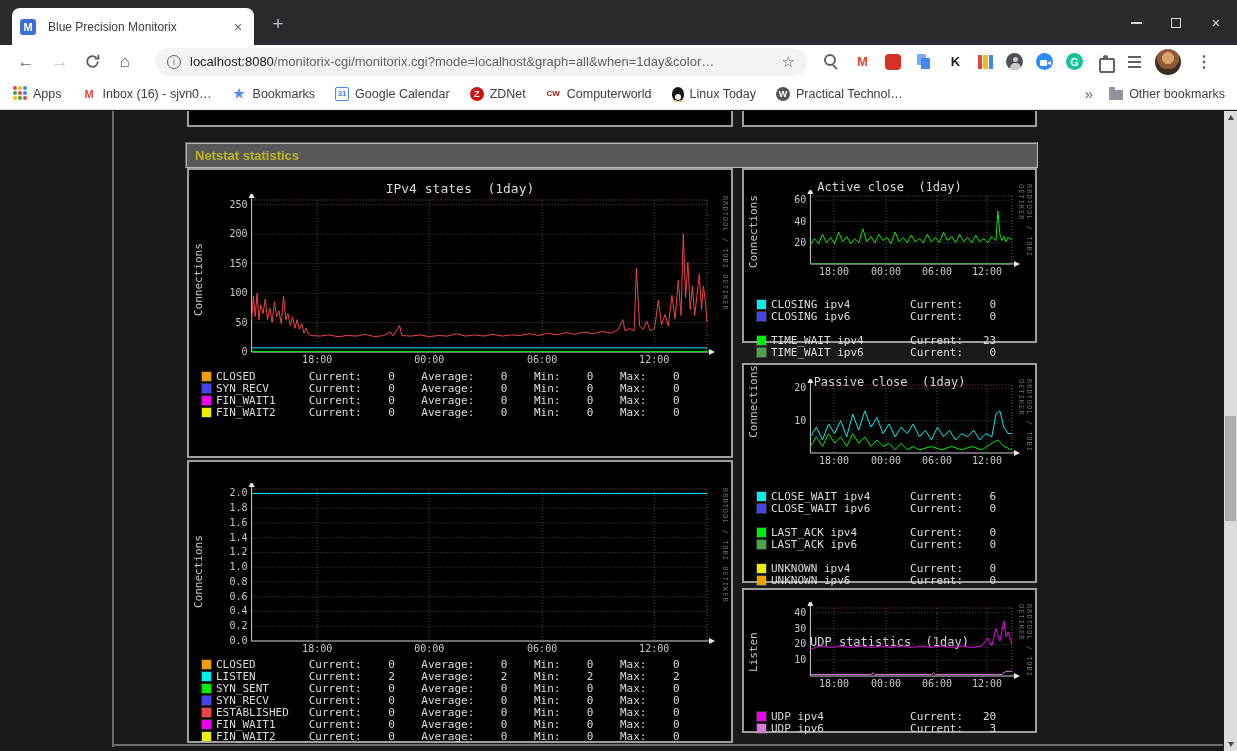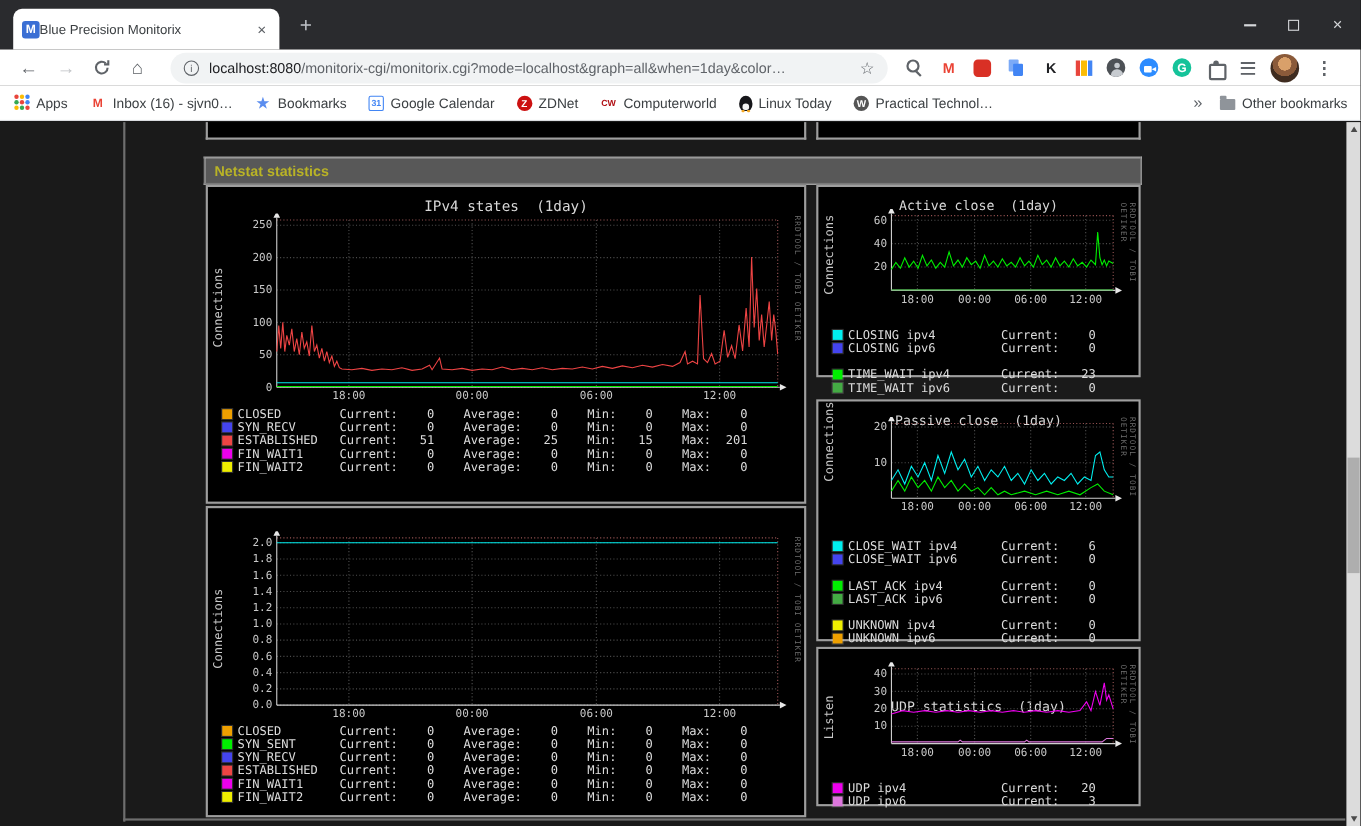--- a/index.html
+++ b/index.html
@@ -3,21 +3,21 @@
 <meta charset="utf-8">
 <style>
   *{margin:0;padding:0;box-sizing:border-box;}
   html,body{width:1237px;height:751px;overflow:hidden;background:#191919;font-family:"Liberation Sans",sans-serif;}
   .window{position:relative;width:1237px;height:751px;}
 
   
   .titlebar{position:absolute;top:0;left:0;right:0;height:45px;background:#2a2b2e;}
   .tab{position:absolute;left:12px;top:8px;width:242px;height:37px;background:#ffffff;border-radius:8px 8px 0 0;display:flex;align-items:center;padding:0 8px;}
   .favicon{width:16px;height:16px;flex:none;background:#3b6fd4;color:#fff;font-size:11px;font-weight:bold;border-radius:3px;display:flex;align-items:center;justify-content:center;}
-  .tab-title{margin-left:0;flex:1;font-size:12px;color:#3c4043;white-space:nowrap;overflow:hidden;}
+  .tab-title{margin-left:12px;flex:1;font-size:12px;color:#3c4043;white-space:nowrap;overflow:hidden;}
   .tab-close{color:#5f6368;font-size:14px;margin-left:4px;width:16px;text-align:center;cursor:default;}
   .newtab{position:absolute;left:266px;top:12px;width:24px;height:24px;color:#bdc1c6;font-size:19px;display:flex;align-items:center;justify-content:center;}
   .winbtns{position:absolute;right:14px;top:0;height:45px;display:flex;align-items:center;gap:26px;}
   .wc{color:#d5d7da;display:flex;align-items:center;justify-content:center;width:14px;height:14px;font-size:15px;}
   .wc-min i{display:block;width:11px;height:2px;background:#d5d7da;}
   .wc-max i{display:block;width:10px;height:10px;border:1.5px solid #d5d7da;}
 
   
   .navbar{position:absolute;top:45px;left:0;right:0;height:33px;background:#ffffff;display:flex;align-items:center;padding-left:16px;}
   .nav-ic{width:20px;text-align:center;font-size:17px;color:#5f6368;margin-right:14px;flex:none;}
@@ -275,24 +275,20 @@
             <polyline points="26.6,125.6 28.4,102.0 30.2,122.7 32.1,99.1 33.9,125.6 35.7,110.9 38.0,119.7 40.3,105.0 42.5,125.6 44.8,113.8 47.1,128.5 49.4,107.9 51.6,122.7 53.9,116.8 56.2,129.7 58.5,102.0 60.8,125.6 63.0,119.7 65.3,131.5 67.6,122.7 69.9,134.4 72.1,125.6 74.4,135.6 76.7,129.7 79.0,139.1 81.2,134.4 83.5,140.3 85.8,141.5 94.9,142.1 104.0,140.9 113.1,142.7 122.2,141.5 131.3,142.1 140.4,140.3 149.6,142.7 158.7,141.5 165.5,138.0 167.8,142.1 174.6,131.5 176.9,141.5 186.0,142.1 195.1,140.9 204.2,142.7 213.3,141.5 222.4,142.1 231.5,139.7 240.6,142.1 249.7,140.9 258.9,142.1 268.0,140.3 277.1,142.1 286.2,140.9 295.3,141.5 304.4,139.7 313.5,141.5 322.6,139.1 331.7,140.9 340.8,138.6 349.9,140.3 359.0,138.0 368.1,139.7 377.3,137.4 386.4,139.1 393.2,135.6 397.8,125.6 400.0,136.8 404.6,134.4 409.1,136.8 411.4,74.3 414.6,132.1 418.2,135.6 421.9,127.4 425.1,136.8 429.6,134.4 433.3,106.2 436.5,130.9 440.1,120.3 443.3,132.1 446.9,101.4 450.1,125.0 453.3,86.1 456.0,121.5 458.3,39.6 460.6,103.8 462.9,68.4 465.2,115.6 467.4,92.0 469.7,121.5 472.0,101.4 474.3,80.2 476.5,115.6 478.4,92.0 480.2,106.2 482.0,128.0" fill="none" stroke="#EE4444" stroke-width="1"></polyline>
           </svg></div>
       <div class="g-legend">
           <div class="lg-row">
             <span class="swatch" style="background: rgb(238, 160, 0);"></span>
             <span class="lg-text">CLOSED        Current:    0    Average:    0    Min:    0    Max:    0</span>
           </div>
           <div class="lg-row">
             <span class="swatch" style="background: rgb(68, 68, 238);"></span>
             <span class="lg-text">SYN_RECV      Current:    0    Average:    0    Min:    0    Max:    0</span>
-          </div>
-          <div class="lg-row">
-            <span class="swatch" style="background: rgb(238, 68, 68);"></span>
-            <span class="lg-text">ESTABLISHED   Current:   51    Average:   25    Min:   15    Max:  201</span>
           </div>
           <div class="lg-row">
             <span class="swatch" style="background: rgb(238, 0, 238);"></span>
             <span class="lg-text">FIN_WAIT1     Current:    0    Average:    0    Min:    0    Max:    0</span>
           </div>
           <div class="lg-row">
             <span class="swatch" style="background: rgb(238, 238, 0);"></span>
             <span class="lg-text">FIN_WAIT2     Current:    0    Average:    0    Min:    0    Max:    0</span>
           </div>
         </div>
@@ -339,20 +335,24 @@
             <path d="M 23.6 4 L 29.6 4 L 26.6 -2 Z" fill="#e8e8e8"></path>
             <path d="M 484 155 L 484 161 L 490 158 Z" fill="#e8e8e8"></path>
             <polyline points="26.6,10.4 482.0,10.4" fill="none" stroke="#00EEEE" stroke-width="1"></polyline>
           </svg></div>
       <div class="g-legend">
           <div class="lg-row">
             <span class="swatch" style="background: rgb(238, 160, 0);"></span>
             <span class="lg-text">CLOSED        Current:    0    Average:    0    Min:    0    Max:    0</span>
           </div>
           <div class="lg-row">
+            <span class="swatch" style="background: rgb(0, 238, 238);"></span>
+            <span class="lg-text">LISTEN        Current:    2    Average:    2    Min:    2    Max:    2</span>
+          </div>
+          <div class="lg-row">
             <span class="swatch" style="background: rgb(0, 238, 0);"></span>
             <span class="lg-text">SYN_SENT      Current:    0    Average:    0    Min:    0    Max:    0</span>
           </div>
           <div class="lg-row">
             <span class="swatch" style="background: rgb(68, 68, 238);"></span>
             <span class="lg-text">SYN_RECV      Current:    0    Average:    0    Min:    0    Max:    0</span>
           </div>
           <div class="lg-row">
             <span class="swatch" style="background: rgb(238, 68, 68);"></span>
             <span class="lg-text">ESTABLISHED   Current:    0    Average:    0    Min:    0    Max:    0</span>

